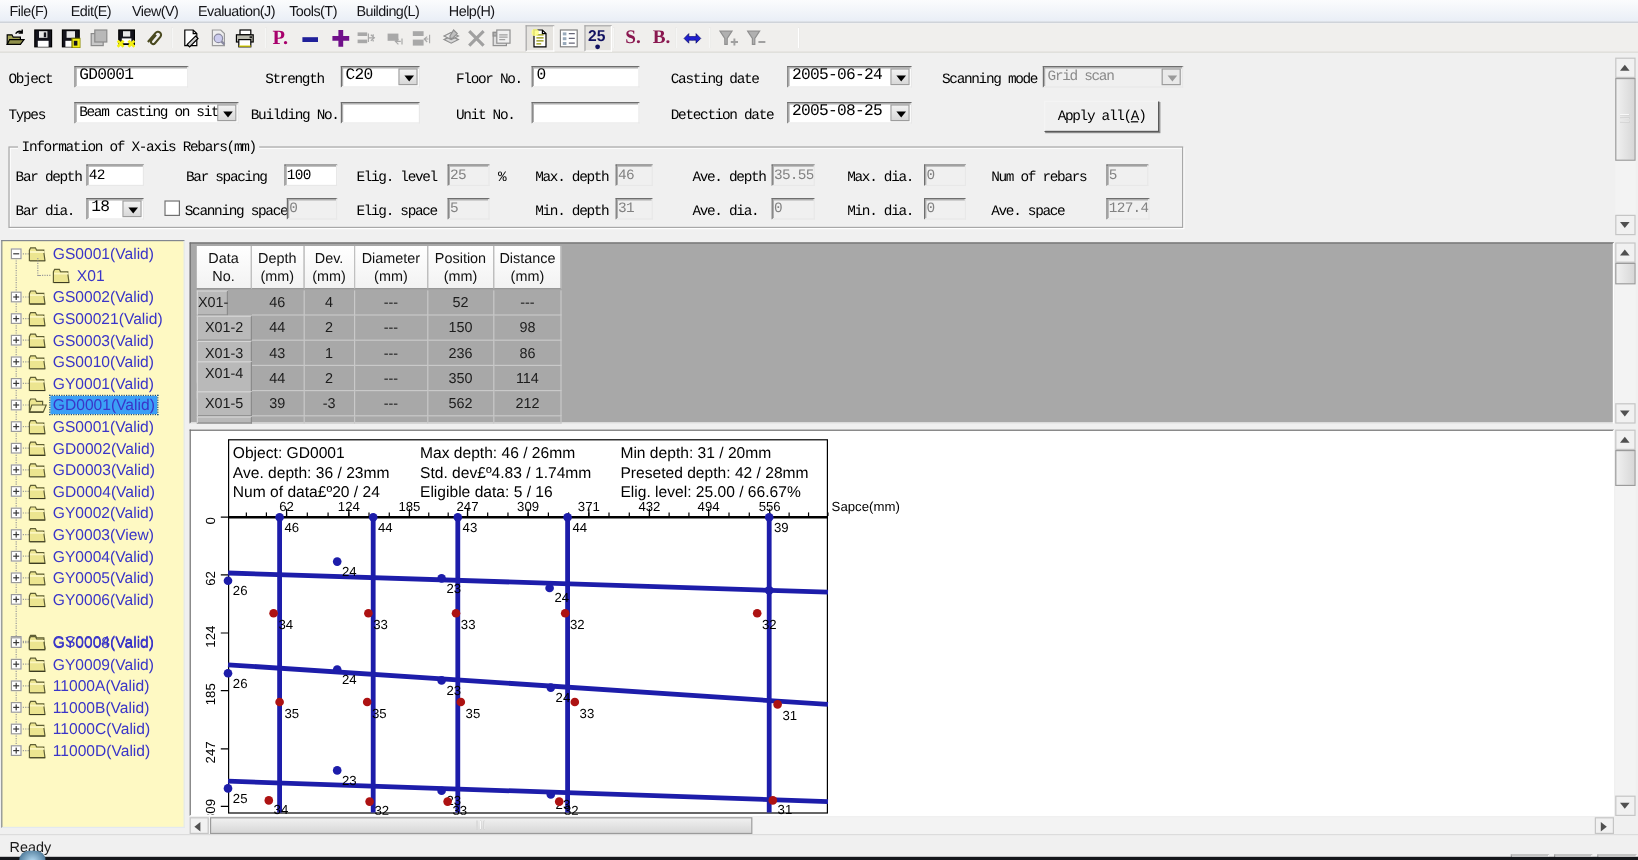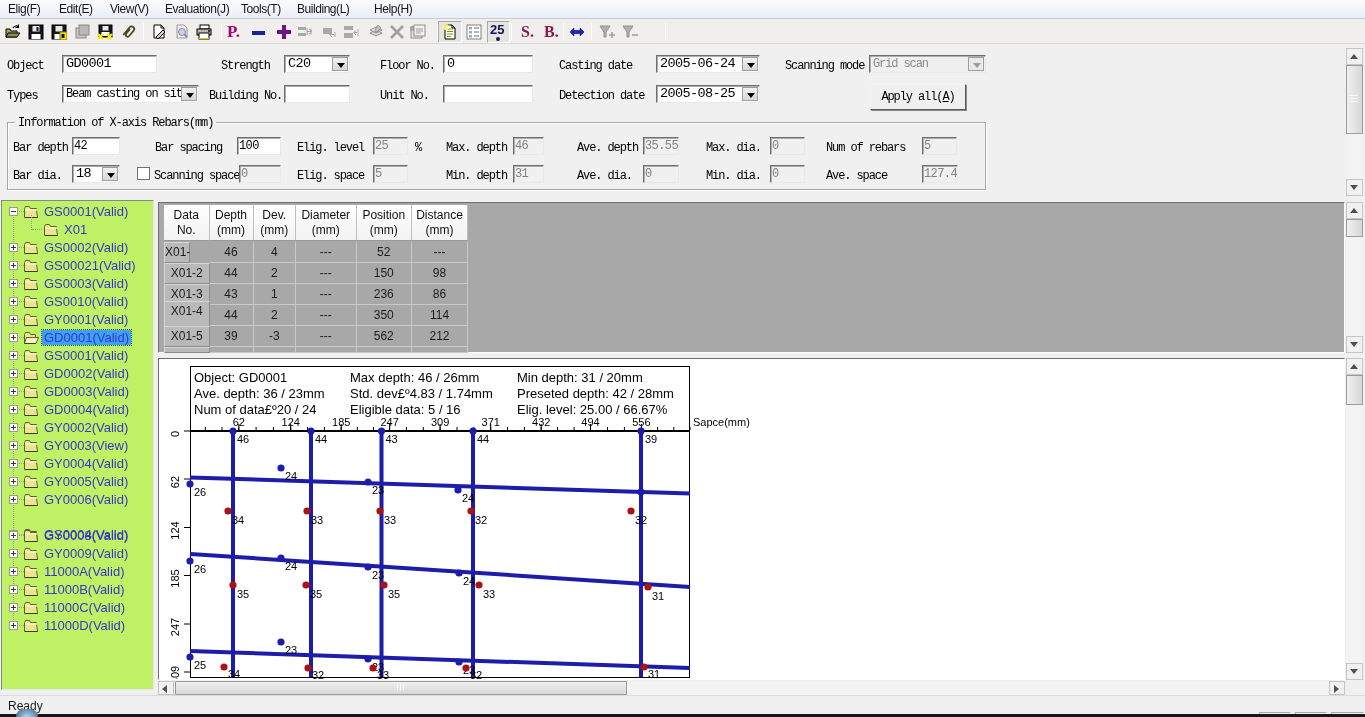--- a/index.html
+++ b/index.html
@@ -15,21 +15,21 @@
 .txt.dis{background:#f0f0f0;color:#828282}
 .sm{font-size:12px !important;letter-spacing:-0.6px !important;padding-left:1px !important}
 .cmb{position:absolute;height:18px;background:#fff;border:1px solid;border-color:#6e6e6e #e8e8e8 #e8e8e8 #6e6e6e;box-shadow:inset 1px 1px 0 #aeaeae;font-family:"Liberation Mono",monospace;font-size:13.5px;letter-spacing:-0.6px;color:#000;line-height:16px;padding-left:3px;white-space:nowrap;overflow:hidden}
 .cmb .arr{position:absolute;right:1px;top:1px;bottom:1px;width:16px;background:linear-gradient(#f2f2f2,#d8d8d8);border:1px solid #9d9d9d}
 .cmb .arr:after{content:"";position:absolute;left:4px;top:5px;border:4px solid transparent;border-top:5px solid #000;border-bottom:0}
 .cmb.dis{background:#f0f0f0;color:#8a8a8a}
 .cmb.dis .arr{background:#e9e9e9}
 .cmb.dis .arr:after{border-top-color:#9a9a9a}
 #grp{left:7px;top:78px;width:979px;height:68px;border:1px solid #a8a8a8;box-shadow:inset 1px 1px 0 #fff,1px 1px 0 #fff}
 #grptitle{left:15px;top:72px;background:#f0f0f0;padding:0 3px;font-family:"Liberation Mono",monospace;font-size:12px;letter-spacing:-1.1px}
-#tree{left:1px;top:200px;width:153px;height:490px;background:#bef264;border:1px solid;border-color:#828790 #e3e9ef #e3e9ef #828790}
+#tree{left:1px;top:200px;width:153px;height:490px;background:#fef9c3;border:1px solid;border-color:#828790 #e3e9ef #e3e9ef #828790}
 .trow{position:absolute;height:18px;font-size:13px;color:#3a35c8;white-space:nowrap}
 .texp{position:absolute;left:7px;width:9px;height:9px;background:#fff;border:1px solid #9a9a9a;top:4px}
 .texp i{position:absolute;left:1px;top:3px;width:5px;height:1px;background:#3a3a3a}
 .texp.plus b{position:absolute;left:3px;top:1px;width:1px;height:5px;background:#3a3a3a}
 .tlabel{position:absolute;left:42px;top:1px}
 .sel{background:#3ba0f6;outline:1px dotted #1c4d7c;padding:0 2px;margin-left:-2px}
 #tablewrap{left:158px;top:202px;width:1187px;height:151px;background:#a8a8a8;border:1px solid;border-color:#6e6e6e #fff #fff #6e6e6e}
 .hcell{position:absolute;top:2px;height:36px;background:linear-gradient(#ffffff,#f2f2f2);border-right:1px solid #c0c0c0;border-bottom:1px solid #989898;font-size:12px;color:#111;text-align:center;line-height:15px;padding-top:3px}
 .rhead{position:absolute;background:#b9b9b9;border:1px solid;border-color:#d6d6d6 #8b8b8b #8b8b8b #d6d6d6;font-size:12px;color:#1c1c1c;text-align:center;line-height:19px}
 .dcell{position:absolute;border-right:1px solid #c9c9c9;border-bottom:1px solid #c9c9c9;font-size:12px;color:#1c1c1c;text-align:center;line-height:20px}
@@ -39,21 +39,21 @@
 .sbthumb{position:absolute;background:linear-gradient(90deg,#f0f0f0,#d7d7d7);border:1px solid #9b9b9b}
 .sbthumbh{position:absolute;background:linear-gradient(#f0f0f0,#d7d7d7);border:1px solid #9b9b9b}
 .tri{position:absolute;width:0;height:0;border:4px solid transparent}
 #statusbar{left:0;top:695px;width:1365px;height:19px;background:#f0f0f0;border-top:1px solid #dcdcdc}
 .pane{position:absolute;top:16px;height:13px;border:1px solid;border-color:#a7a7a7 #fff #fff #a7a7a7;font-size:11px;line-height:13px;color:#333}
 #taskbar{left:0;top:714px;width:1365px;height:3px;background:#15171b}
 svg text{font-family:"Liberation Sans",sans-serif}
 </style></head><body>
 
 <div class="ab" id="menubar">
-<span class="mi" style="left:8px">Elig(F)</span>
+<span class="mi" style="left:8px">File(F)</span>
 <span class="mi" style="left:59px">Edit(E)</span>
 <span class="mi" style="left:110px">View(V)</span>
 <span class="mi" style="left:165px">Evaluation(J)</span>
 <span class="mi" style="left:241px">Tools(T)</span>
 <span class="mi" style="left:297px">Building(L)</span>
 <span class="mi" style="left:374px">Help(H)</span>
 </div>
 <div class="ab" id="toolbar">
 <div class="tsep" style="left:143px"></div>
 <div class="tsep" style="left:221px"></div>

